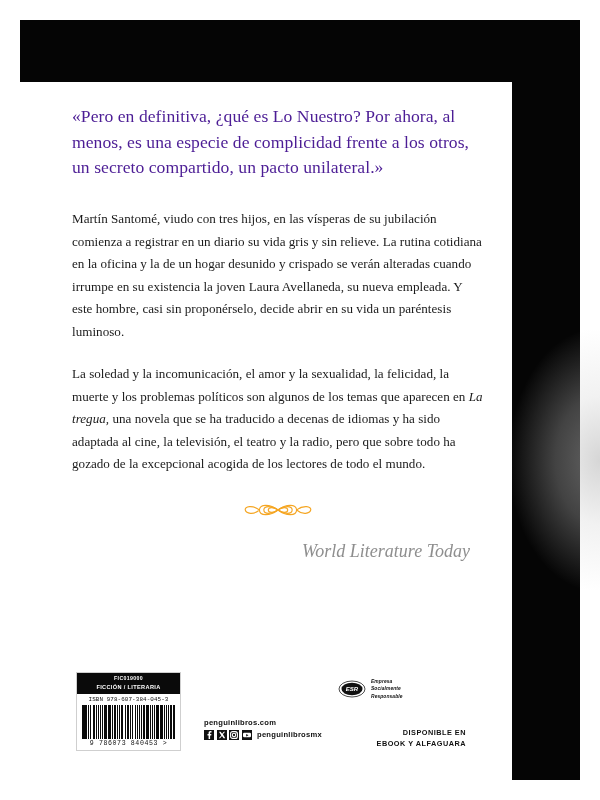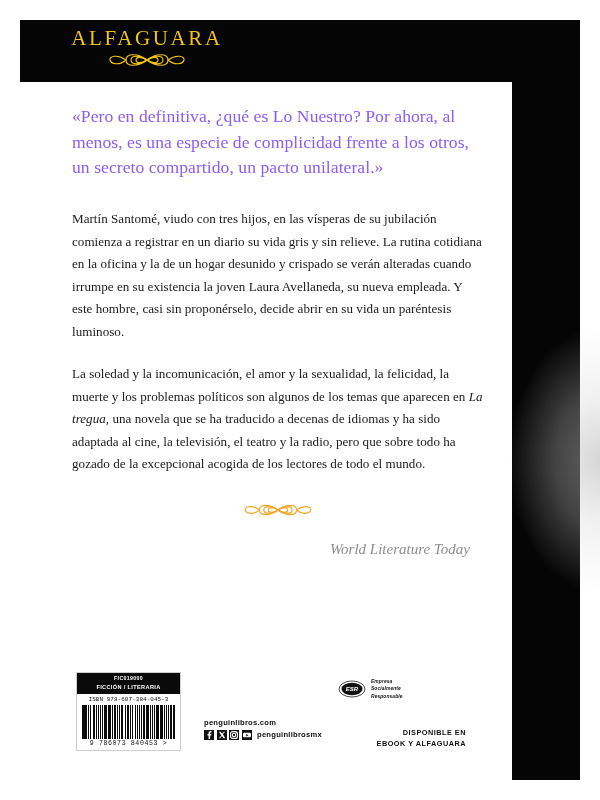--- a/index.html
+++ b/index.html
@@ -76,21 +76,21 @@
     position: absolute;
     left: 72px; top: 104px;
     width: 412px;
     z-index: 4;
   }
 
   #pull-quote {
     font-family: "Liberation Serif", serif;
     font-size: 17.6px;
     line-height: 1.46;
-    color: #8b5cf6;
+    color: #4c1d95;
     letter-spacing: 0.05px;
     margin-bottom: 27px;
   }
 
   .body-para {
     font-family: "Liberation Serif", serif;
     font-size: 13.1px;
     line-height: 1.72;
     color: #1a1a1a;
     letter-spacing: 0.02px;
@@ -106,21 +106,21 @@
   }
 
   #press-quote {
     font-family: "Liberation Serif", serif;
     font-size: 13.1px;
     line-height: 1.66;
     color: #8e8e8e;
   }
   #press-source {
     font-family: "Liberation Serif", serif;
-    font-size: 15px;
+    font-size: 18px;
     font-style: italic;
     color: #8e8e8e;
     text-align: right;
     padding-right: 14px;
   }
 
   
   #footer {
     position: absolute;
     left: 8px; top: 660px;
@@ -256,36 +256,20 @@
 </style>
 </head>
 <body>
 
 <div id="cover">
 
   <div id="frame-top-black"></div>
   <div id="frame-right-black"></div>
   <div id="frame-bottom-white"></div>
 
-  <div id="masthead">
-    <div id="logo-wrap">
-      <div id="logo-word">ALFAGUARA</div>
-      <div id="logo-knot">
-        <svg width="86" height="20" viewBox="0 0 86 20" aria-hidden="true">
-          <g fill="none" stroke="#f2c313" stroke-width="1.15">
-            <path d="M22 10 C22 3, 34 3, 43 10 C52 17, 64 17, 64 10 C64 3, 52 3, 43 10 C34 17, 22 17, 22 10 Z"></path>
-            <path d="M27 10 C27 5, 36 5, 43 10 C50 15, 59 15, 59 10 C59 5, 50 5, 43 10 C36 15, 27 15, 27 10 Z"></path>
-            <path d="M32 10 C32 6.5, 38 6.5, 43 10 C48 13.5, 54 13.5, 54 10 C54 6.5, 48 6.5, 43 10 C38 13.5, 32 13.5, 32 10 Z"></path>
-            <path d="M22 10 C14 4, 5 6, 6 10 C7 14, 15 16, 22 10"></path>
-            <path d="M64 10 C72 4, 81 6, 80 10 C79 14, 71 16, 64 10"></path>
-          </g>
-        </svg>
-      </div>
-    </div>
-  </div>
 
   <div id="content">
 
     <div id="pull-quote">«Pero en definitiva, ¿qué es Lo Nuestro? Por ahora, al menos, es una especie de complicidad frente a los otros, un secreto compartido, un pacto unilateral.»</div>
 
     <p class="body-para" id="para-1">Martín Santomé, viudo con tres hijos, en las vísperas de su jubilación comienza a registrar en un diario su vida gris y sin relieve. La rutina cotidiana en la oficina y la de un hogar desunido y crispado se verán alteradas cuando irrumpe en su existencia la joven Laura Avellaneda, su nueva empleada. Y este hombre, casi sin proponérselo, decide abrir en su vida un paréntesis luminoso.</p>
 
     <p class="body-para" id="para-2">
       <span>La soledad y la incomunicación, el amor y la sexualidad, la felicidad, la muerte y los problemas políticos son algunos de los temas que aparecen en </span><em>La tregua,</em><span> una novela que se ha traducido a decenas de idiomas y ha sido adaptada al cine, la televisión, el teatro y la radio, pero que sobre todo ha gozado de la excepcional acogida de los lectores de todo el mundo.</span>
     </p>

